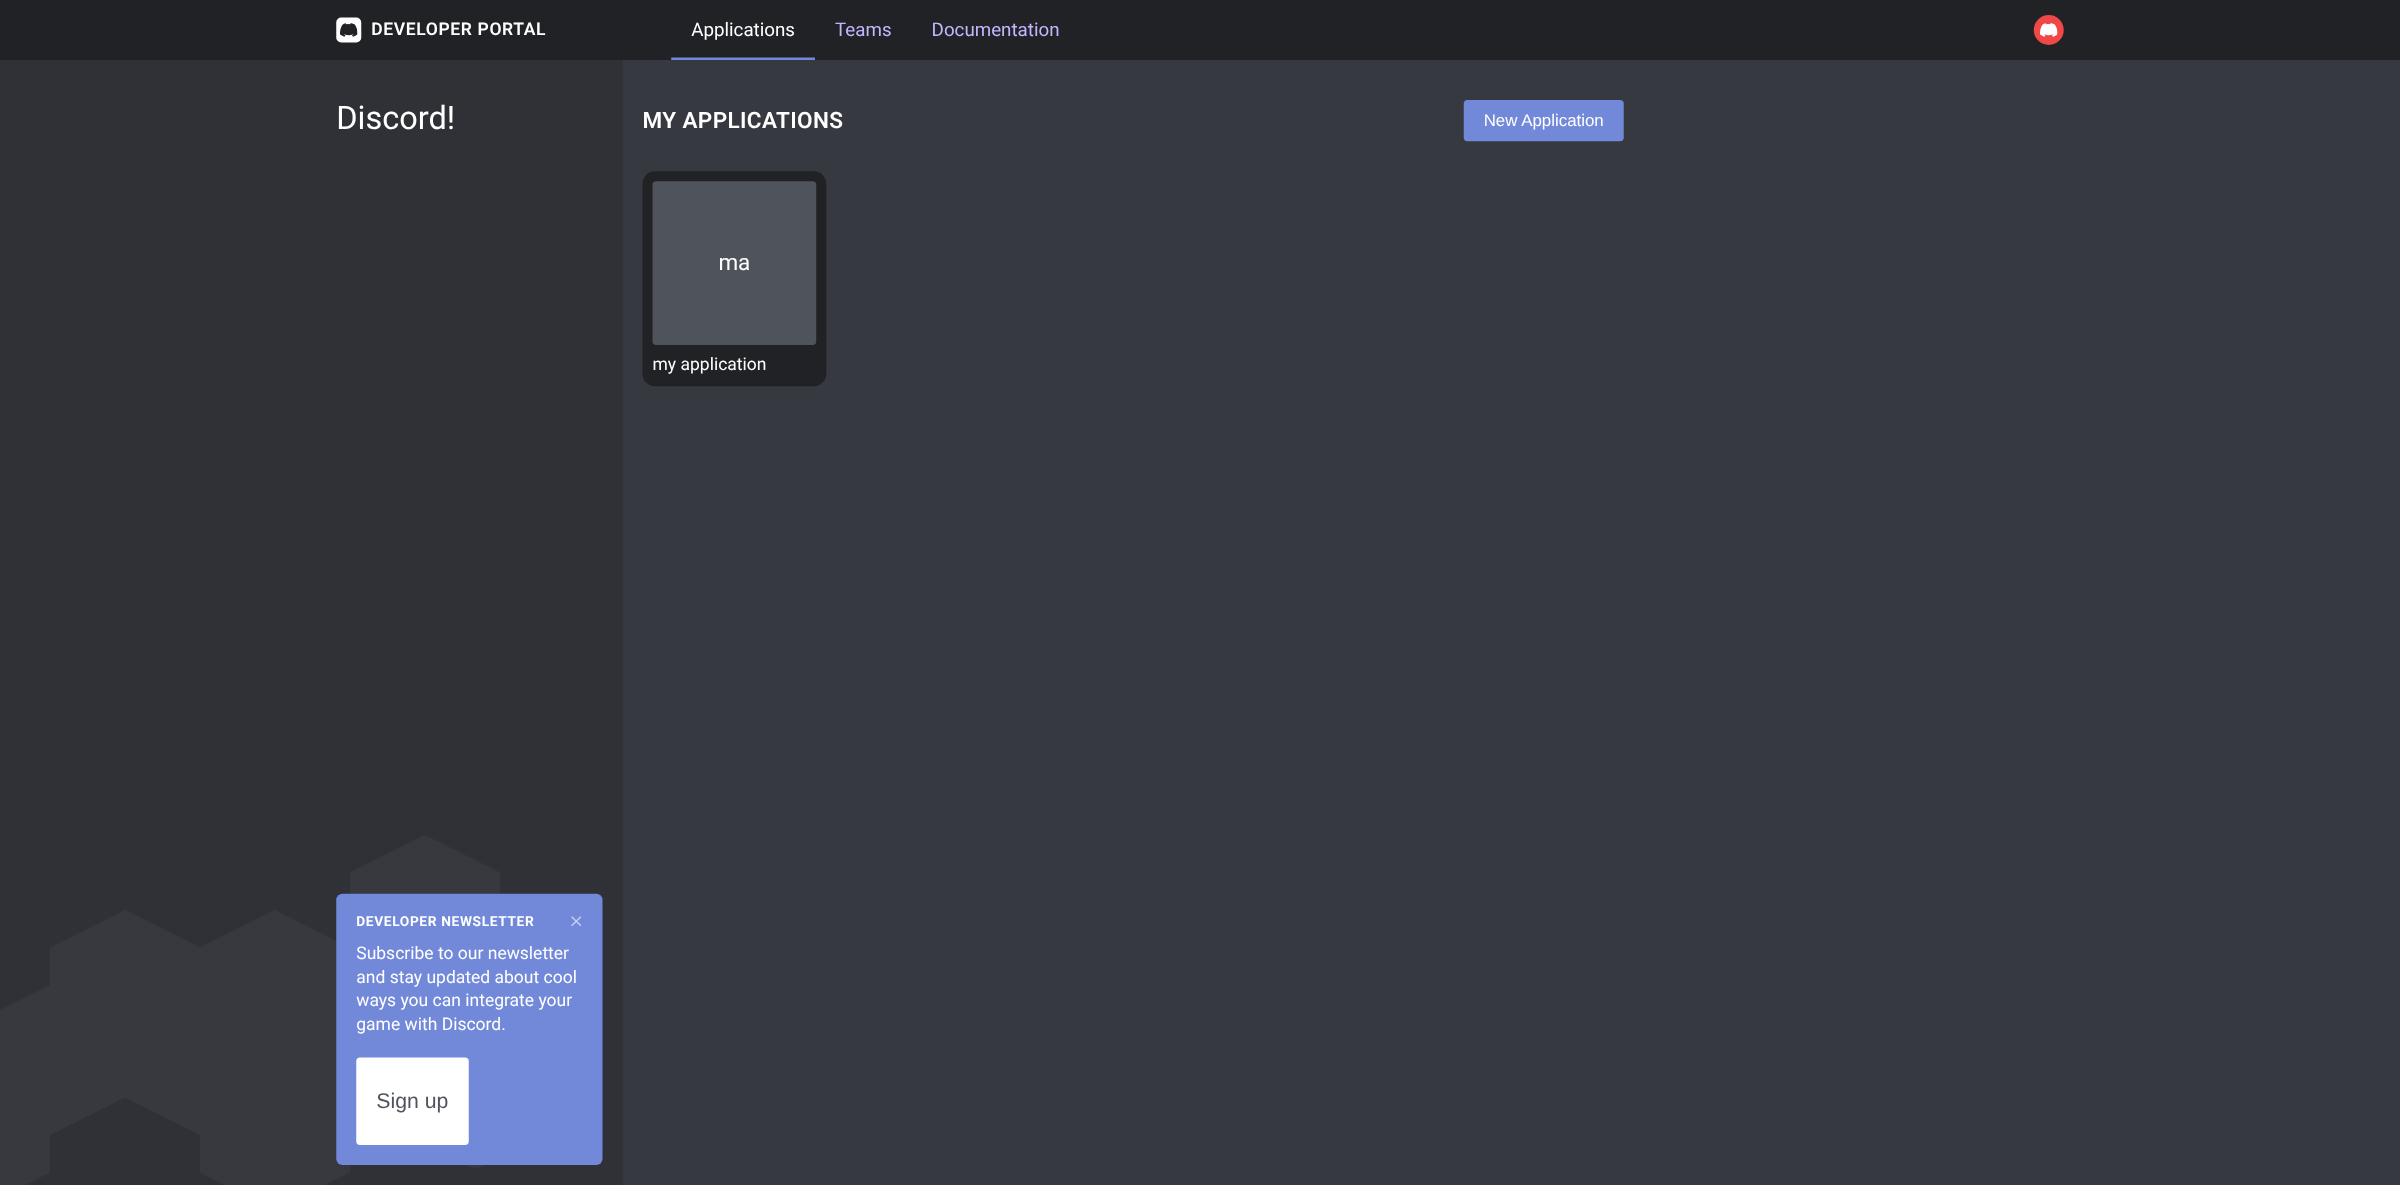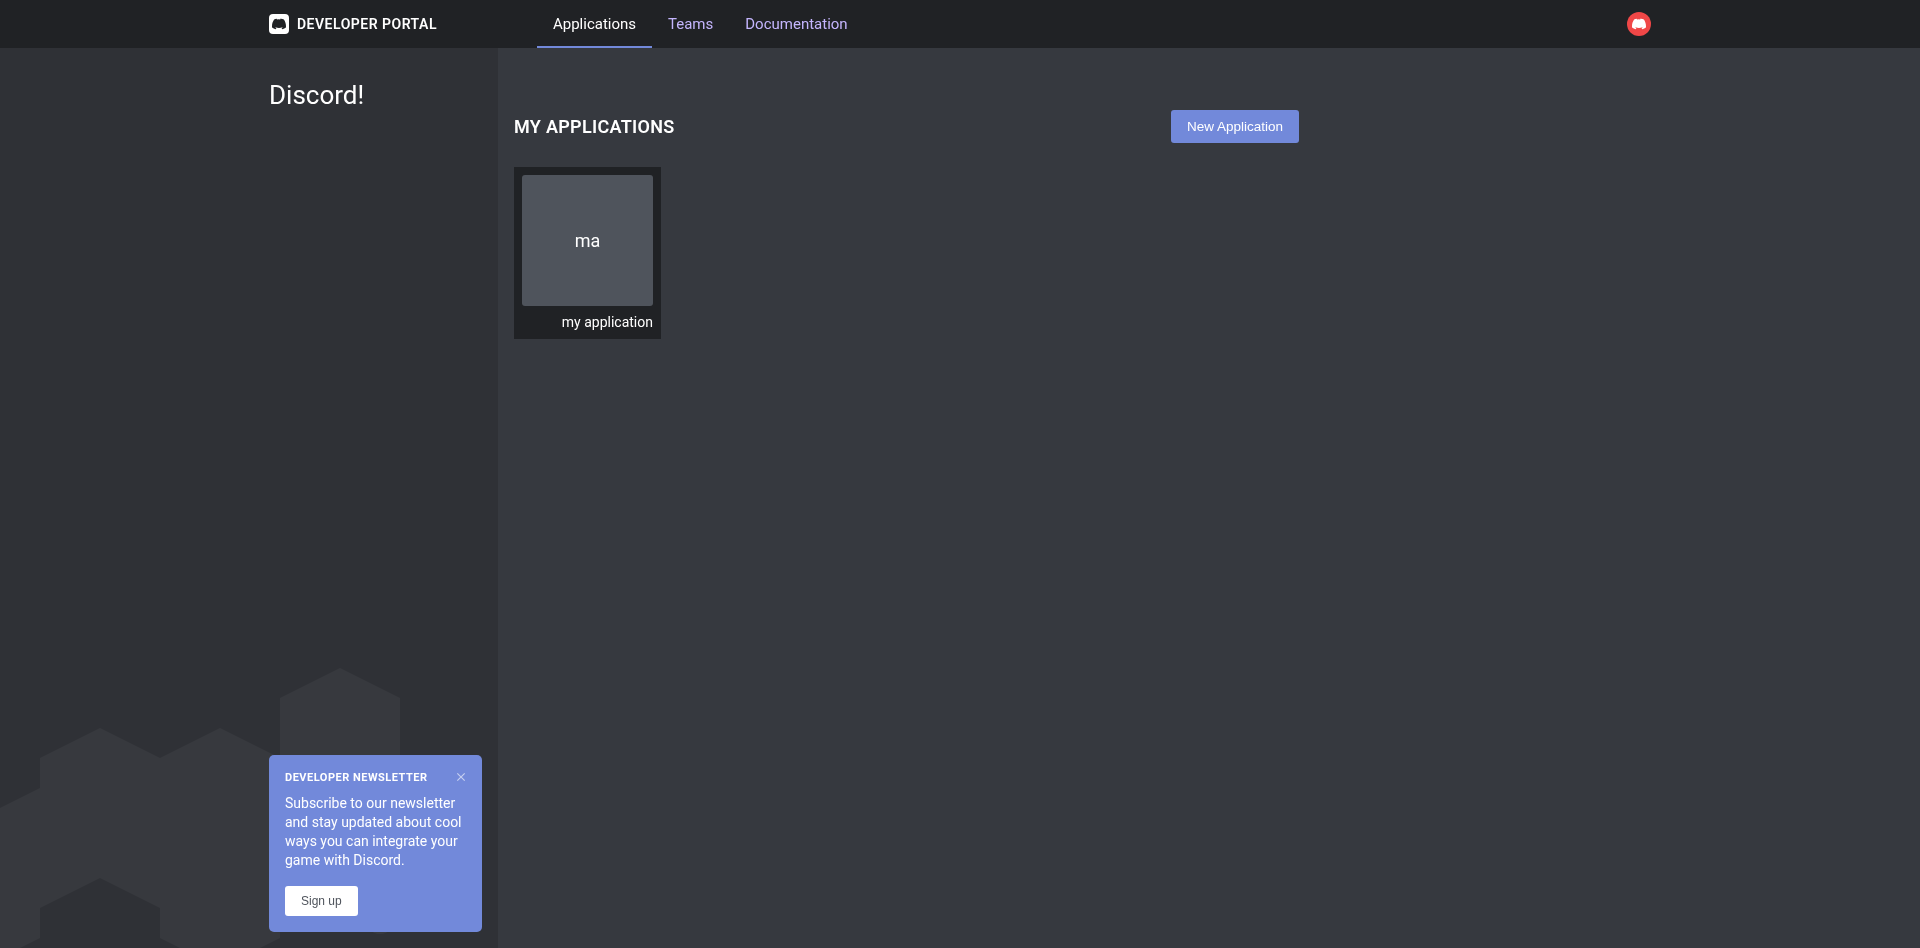--- a/index.html
+++ b/index.html
@@ -155,28 +155,27 @@
       color: #ffffff;
       font-size: 14px;
       line-height: 19px;
       margin-bottom: 16px;
     }
     .newsletter-btn {
       background: #ffffff;
       color: #4f545c;
       border: none;
       border-radius: 3px;
-      padding: 8px 16px;
-      font-size: 12px;
+      padding: 25px 16px;
+      font-size: 17px;
       cursor: pointer;
     }
     .main {
       flex: 1;
       padding: 32px 16px 16px 16px;
-      margin-top: 30px;
     }
     .main-header {
       display: flex;
       justify-content: space-between;
       align-items: center;
       width: 785px;
       margin-bottom: 24px;
     }
     .main-title {
       color: #ffffff;
@@ -190,41 +189,41 @@
       border: none;
       border-radius: 3px;
       padding: 9px 16px;
       font-size: 13.5px;
       cursor: pointer;
     }
     .app-card {
       width: 147px;
       height: 172px;
       background: #202225;
-      border-radius: 0;
+      border-radius: 10px;
       padding: 8px;
       cursor: pointer;
     }
     .app-thumb {
       width: 131px;
       height: 131px;
       background: #4f545c;
       border-radius: 3px;
       display: flex;
       align-items: center;
       justify-content: center;
     }
     .app-thumb-text {
       color: #ffffff;
       font-size: 18px;
     }
     .app-name {
       color: #ffffff;
       font-size: 14px;
-      text-align: right;
+      text-align: left;
       margin-top: 8px;
     }
   </style>
 </head>
 <body>
 
 <div class="header">
   <div class="header-left">
     <div class="logo-box">
       <svg viewBox="0 0 24 24" fill="#202225">

